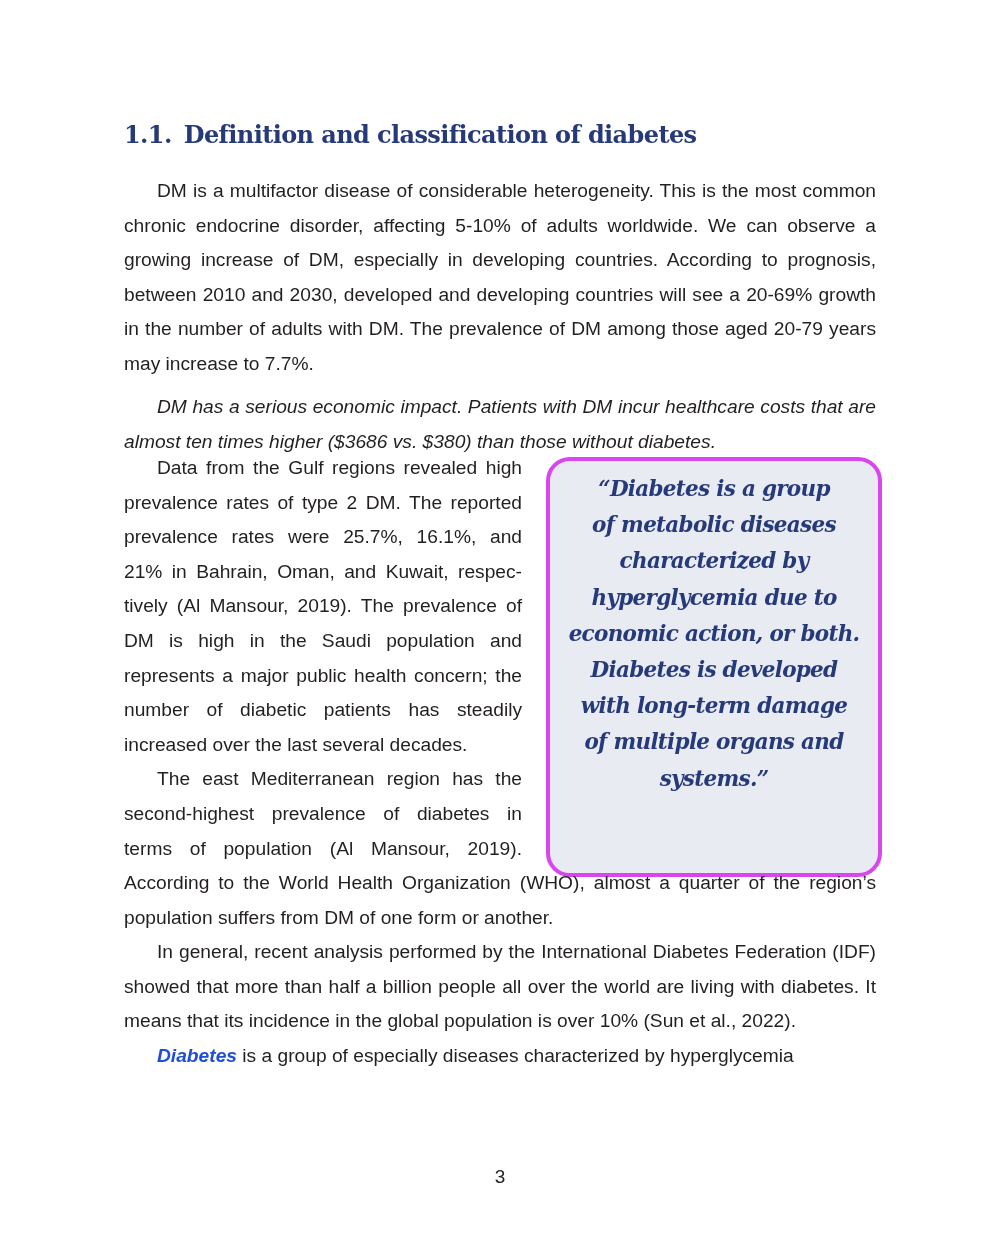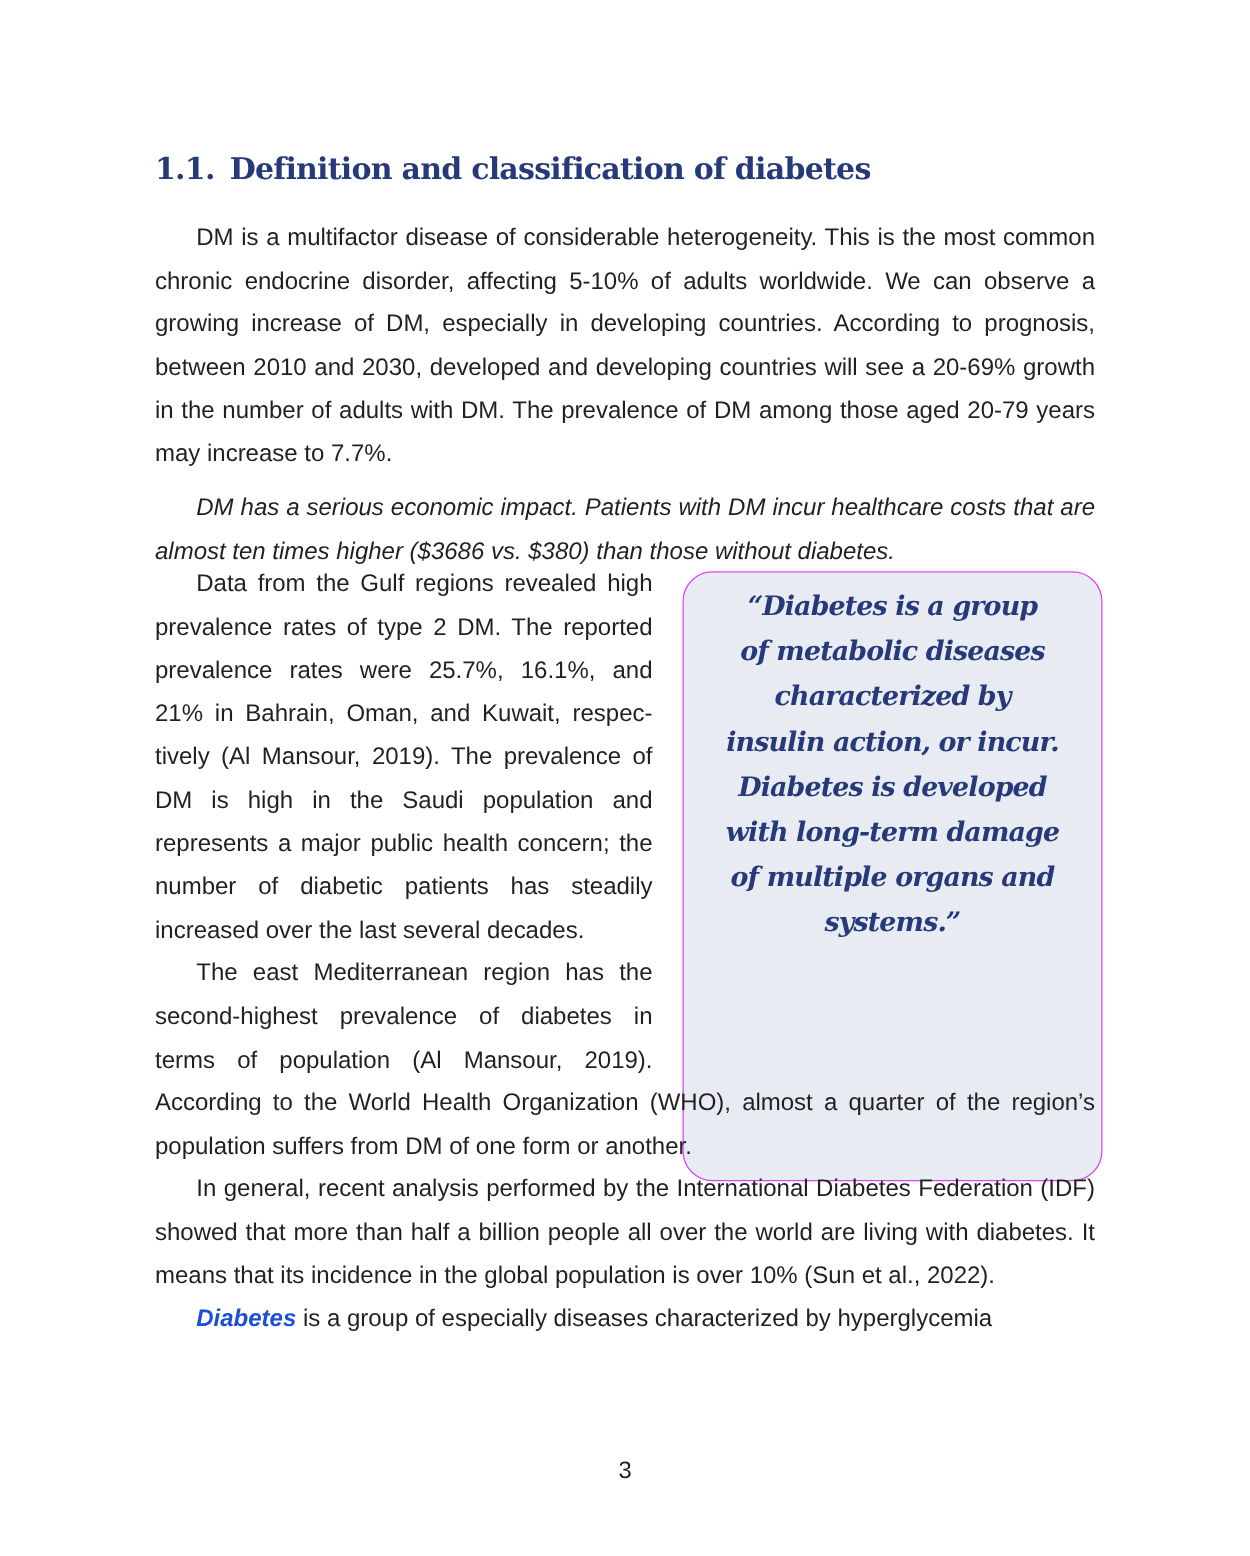--- a/index.html
+++ b/index.html
@@ -19,22 +19,22 @@
   }
   .block { position: absolute; left: 124px; width: 752px; }
   .block p, .narrow p { margin: 0; text-indent: 33px; }
   .p-first { top: 174px; }
   .p-econ { top: 390px; font-style: italic; }
   .narrow { position: absolute; left: 124px; top: 451px; width: 398px; }
   .narrow p.last { text-align-last: justify; }
   .p-after { top: 866px; }
   .p-after p.cont { text-indent: 0; }
   .callout {
-    position: absolute; left: 546px; top: 457px; width: 336px; height: 488px;
-    background: #e9ebf3; border: 1px solid #d946ef; border-radius: 24px;
+    position: absolute; left: 546px; top: 457px; width: 336px; height: 420px;
+    background: #e9ebf3; border: 4px solid #d946ef; border-radius: 24px;
     box-sizing: border-box;
   }
   .callout-text {
     position: absolute; left: 0; right: 0; top: 10px;
     font-family: "DejaVu Serif", "Liberation Serif", serif;
     font-style: italic; font-weight: bold; font-size: 21.5px; line-height: 36.2px;
     color: #263a7a; text-align: center; letter-spacing: -0.7px;
   }
   .callout-text span { display: block; white-space: nowrap; }
   .term { color: #1d4ed8; font-weight: bold; font-style: italic; }
@@ -63,21 +63,22 @@
   <div class="narrow body-text">
     <p>Data from the Gulf regions revealed high prevalence rates of type 2 DM. The reported prevalence rates were 25.7%, 16.1%, and 21% in Bahrain, Oman, and Kuwait, respec-tively (Al Mansour, 2019). The prevalence of DM is high in the Saudi population and represents a major public health concern; the number of diabetic patients has steadily increased over the last several decades.</p>
     <p class="last">The east Mediterranean region has the second-highest prevalence of diabetes in terms of population (Al Mansour, 2019).</p>
   </div>
 
   <div class="callout">
     <div class="callout-text">
       <span>“Diabetes is a group</span>
       <span>of metabolic diseases</span>
       <span>characterized by</span>
-      <span>insulin action, or incur.</span>
+      <span>hyperglycemia due to</span>
+      <span>economic action, or both.</span>
       <span>Diabetes is developed</span>
       <span>with long-term damage</span>
       <span>of multiple organs and</span>
       <span>systems.”</span>
     </div>
   </div>
 
   <div class="block body-text p-after">
     <p class="cont">According to the World Health Organization (WHO), almost a quarter of the region’s population suffers from DM of one form or another.</p>
     <p>In general, recent analysis performed by the International Diabetes Federation (IDF) showed that more than half a billion people all over the world are living with diabetes. It means that its incidence in the global population is over 10% (Sun et al., 2022).</p>

